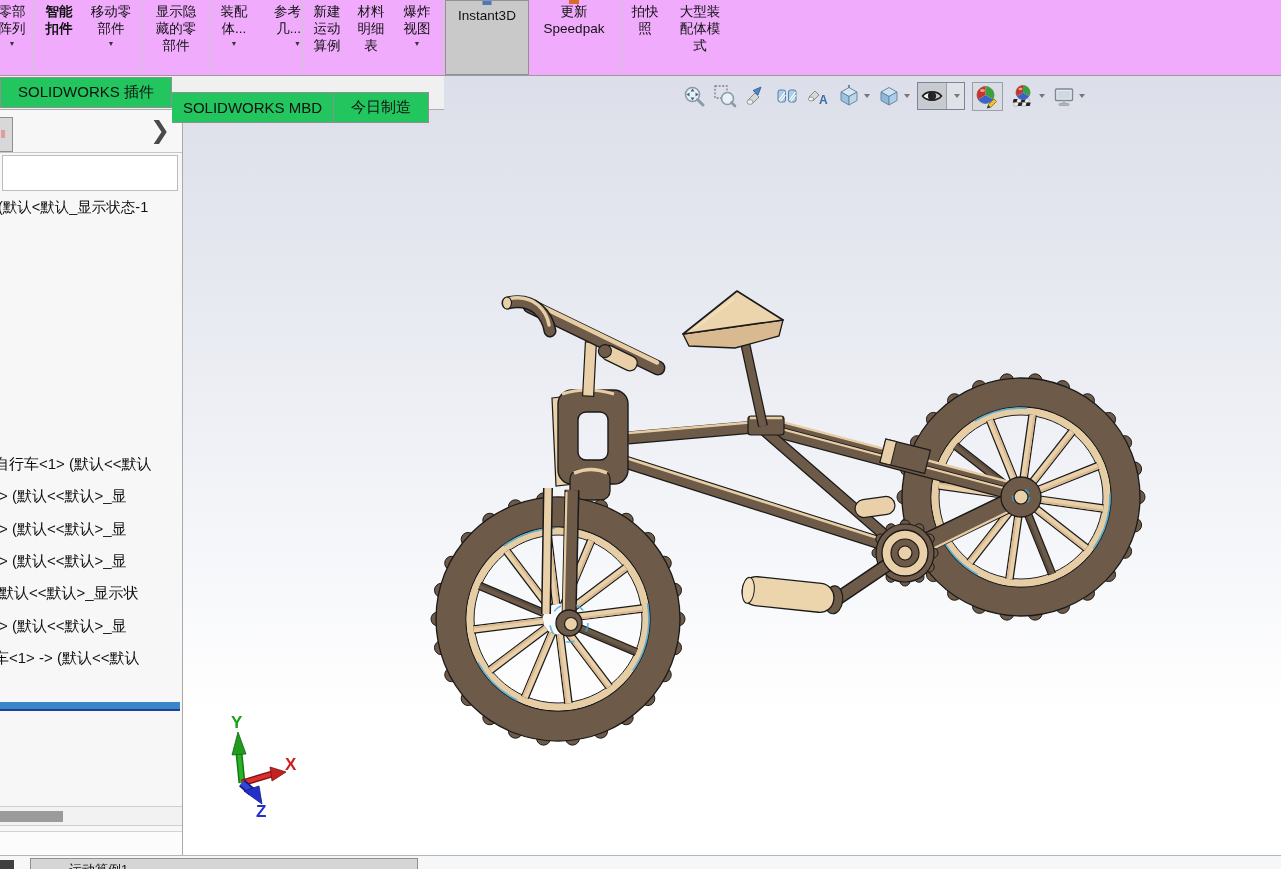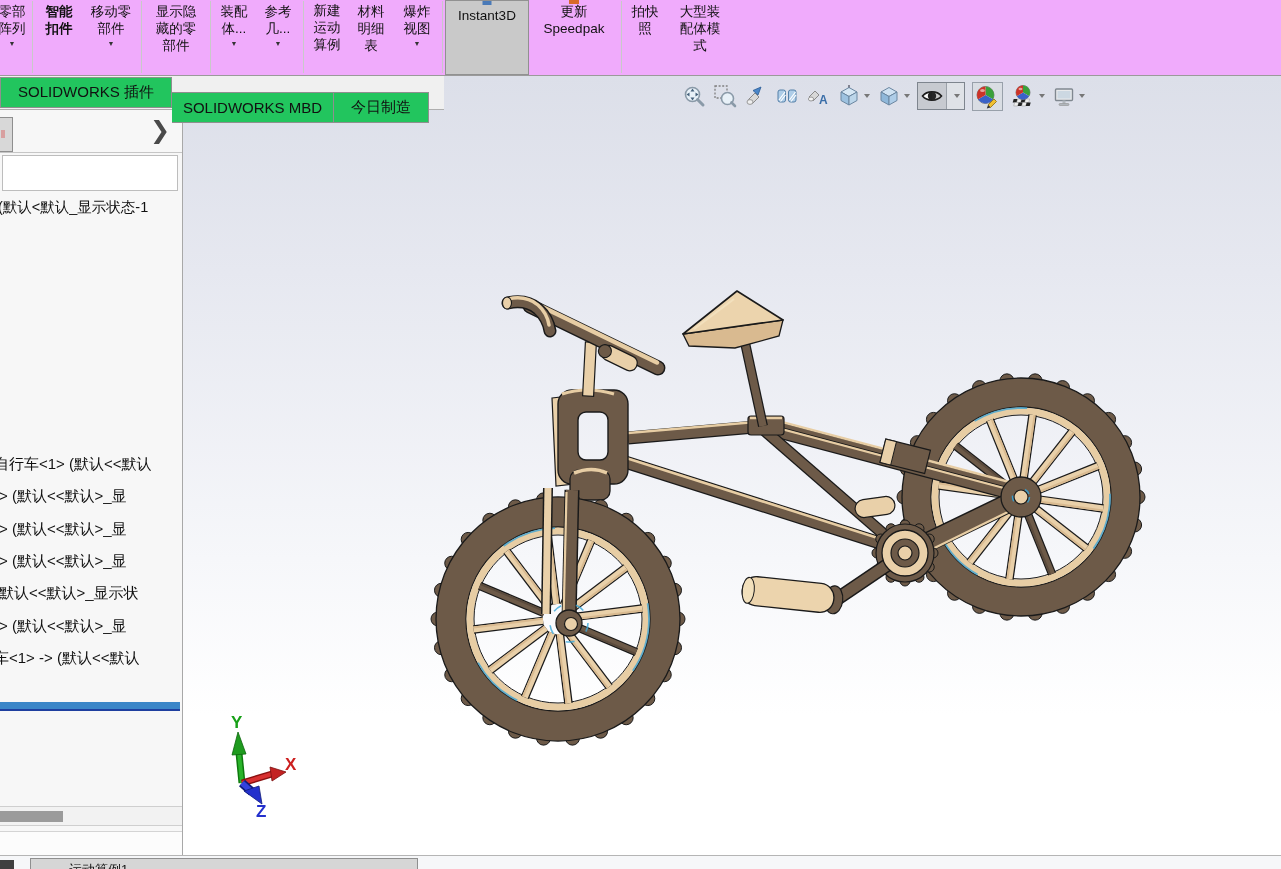--- a/index.html
+++ b/index.html
@@ -97,27 +97,27 @@
       <span class="ln">显示隐</span>
       <span class="ln">藏的零</span>
       <span class="ln">部件</span>
     </div>
     <div class="rib-sep"></div>
     <div class="rib-item" style="width:42px;">
       <span class="ln">装配</span>
       <span class="ln">体...</span>
       <span class="rib-arrow">▼</span>
     </div>
-    <div class="rib-item" style="width:46px;">
+    <div class="rib-item" style="width:46px;align-items:flex-end;">
       <span class="ln">参考</span>
       <span class="ln">几...</span>
       <span class="rib-arrow">▼</span>
     </div>
     <div class="rib-sep"></div>
-    <div class="rib-item" style="width:42px;font-family:Liberation Mono, monospace;">
+    <div class="rib-item" style="width:42px;">
       <span class="ln">新建</span>
       <span class="ln">运动</span>
       <span class="ln">算例</span>
     </div>
     <div class="rib-item" style="width:46px;">
       <span class="ln">材料</span>
       <span class="ln">明细</span>
       <span class="ln">表</span>
     </div>
     <div class="rib-item" style="width:46px;">

